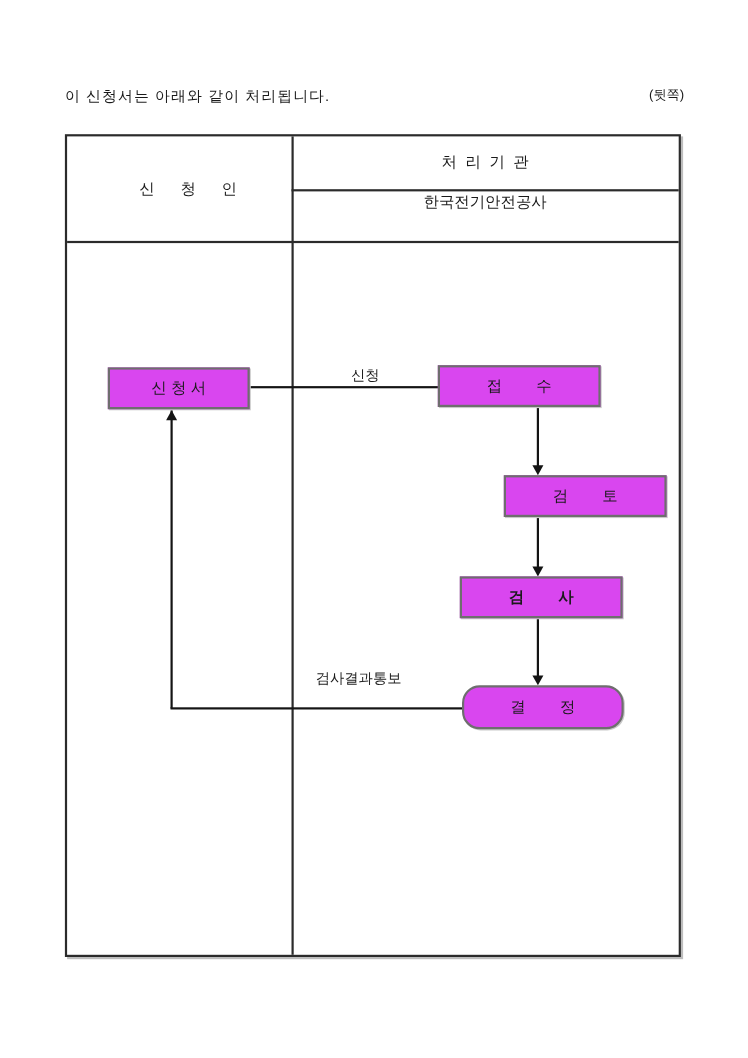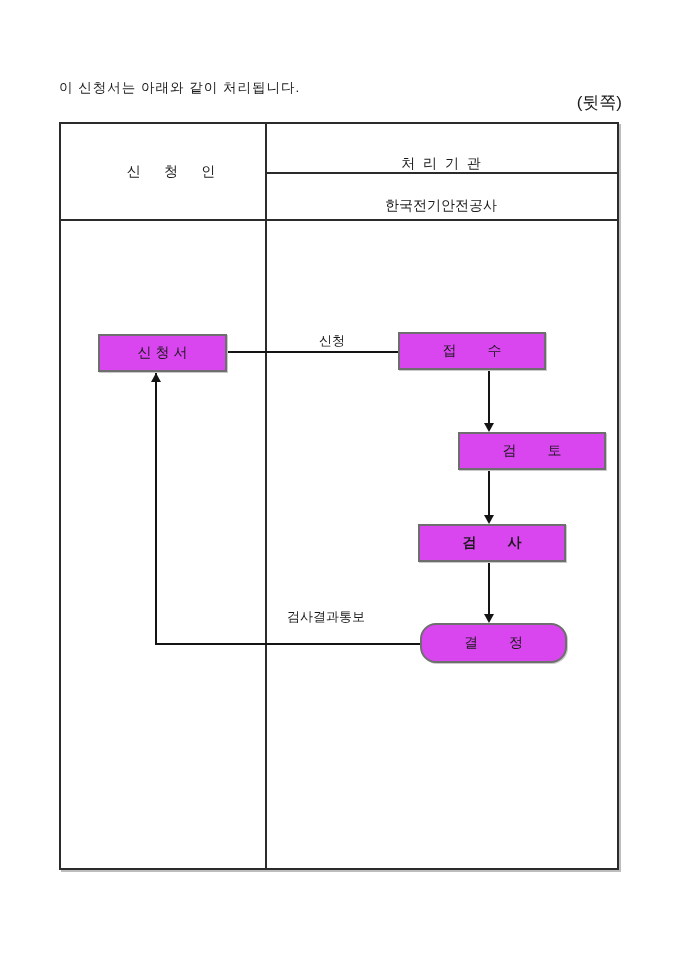--- a/index.html
+++ b/index.html
@@ -19,22 +19,22 @@
     position: absolute;
     left: 59px;
     top: 79px;
     font-size: 13.5px;
     letter-spacing: 1px;
     white-space: pre;
   }
   .back-label {
     position: absolute;
     right: 58px;
-    top: 91px;
-    font-size: 17px;
+    top: 78px;
+    font-size: 12px;
     white-space: pre;
   }
   .ptable {
     position: absolute;
     left: 59px;
     top: 122px;
     width: 560px;
     height: 748px;
     border: 2px solid #2b2b2b;
     box-shadow: 2px 2px 0 #bdbdbd;
@@ -46,22 +46,22 @@
   .agency-subdivider { left: 204px; top: 48px; width: 352px; height: 2px; }
   .cell-label {
     position: absolute;
     display: flex;
     align-items: center;
     justify-content: center;
     font-size: 14px;
     white-space: pre;
   }
   .applicant-header { left: 0; top: 0; width: 204px; height: 95px; padding-left: 16px; }
-  .agency-header { left: 204px; top: 16px; width: 352px; height: 48px; }
-  .agency-name { left: 204px; top: 58px; width: 352px; height: 47px; }
+  .agency-header { left: 204px; top: 0; width: 352px; height: 48px; }
+  .agency-name { left: 204px; top: 36px; width: 352px; height: 47px; }
   .flow-box {
     position: absolute;
     display: flex;
     align-items: center;
     justify-content: center;
     border: 2px solid #6e6e6e;
     box-shadow: 1px 1px 0 #c9c9c9;
     background: #d946ef;
     font-size: 14px;
     white-space: pre;

